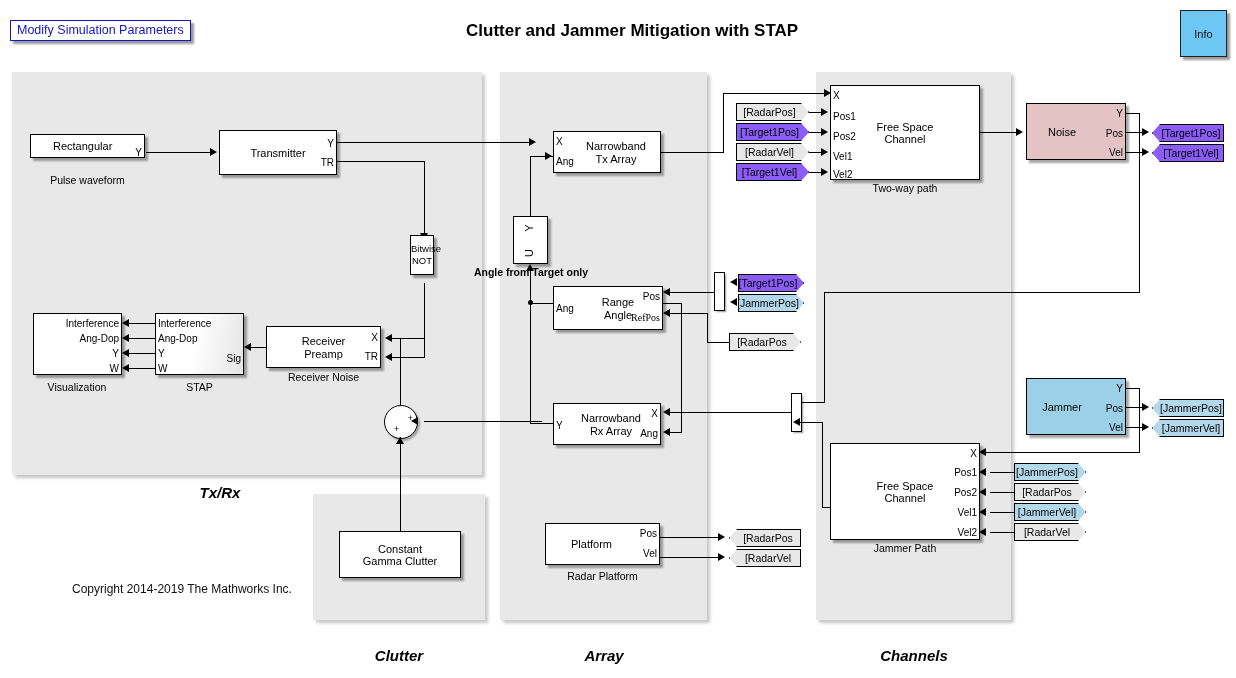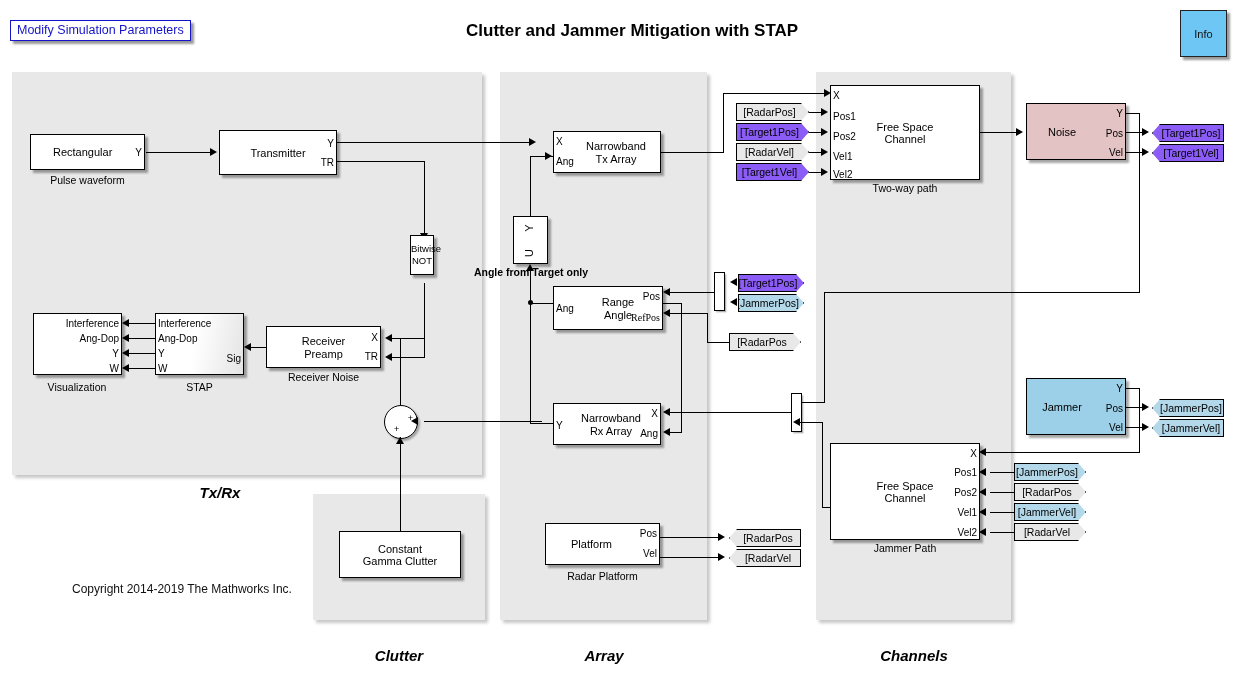--- a/index.html
+++ b/index.html
@@ -106,21 +106,21 @@
   <div class="group abs" style="left:12px;top:72px;width:470px;height:403px;"></div>
   <div class="group abs" style="left:313px;top:494px;width:172px;height:126px;"></div>
   <div class="group abs" style="left:500px;top:72px;width:207px;height:548px;"></div>
   <div class="group abs" style="left:816px;top:72px;width:195px;height:548px;"></div>
 
   <div class="group-label" style="left:160px;top:484px;width:120px;">Tx/Rx</div>
   <div class="group-label" style="left:339px;top:647px;width:120px;">Clutter</div>
   <div class="group-label" style="left:544px;top:647px;width:120px;">Array</div>
   <div class="group-label" style="left:854px;top:647px;width:120px;">Channels</div>
 
-  <div class="blk abs" style="left:30px;top:134px;width:115px;height:36px;">
+  <div class="blk abs" style="left:30px;top:134px;width:115px;height:24px;">
     <div class="name" style="text-align:left;padding-left:22px;">Rectangular</div>
     <div class="pl r" style="top:13px;">Y</div>
   </div>
   <div class="cap" style="left:10px;top:174px;width:155px;">Pulse waveform</div>
 
   <div class="h" style="left:146px;top:152px;width:65px;"></div>
   <div class="ar" style="left:210px;top:148px;"></div>
 
   <div class="blk abs" style="left:219px;top:130px;width:118px;height:45px;">
     <div class="name">Transmitter</div>

